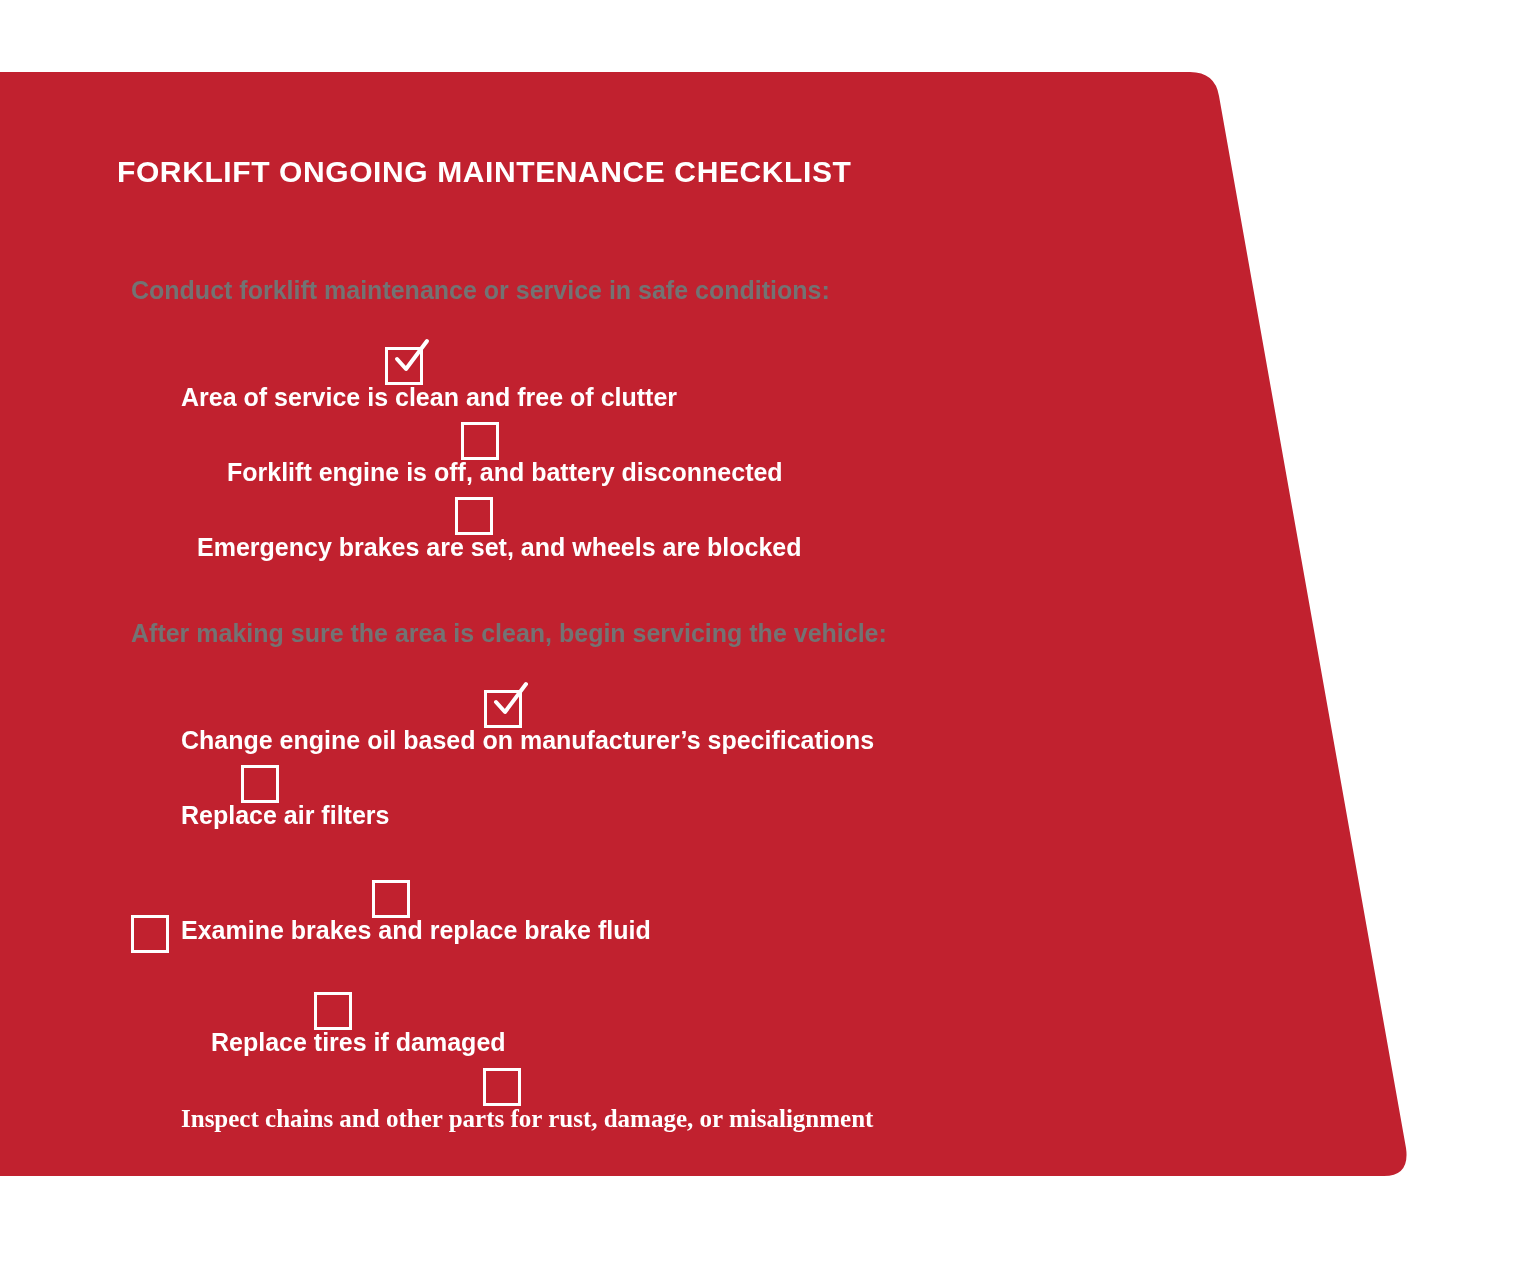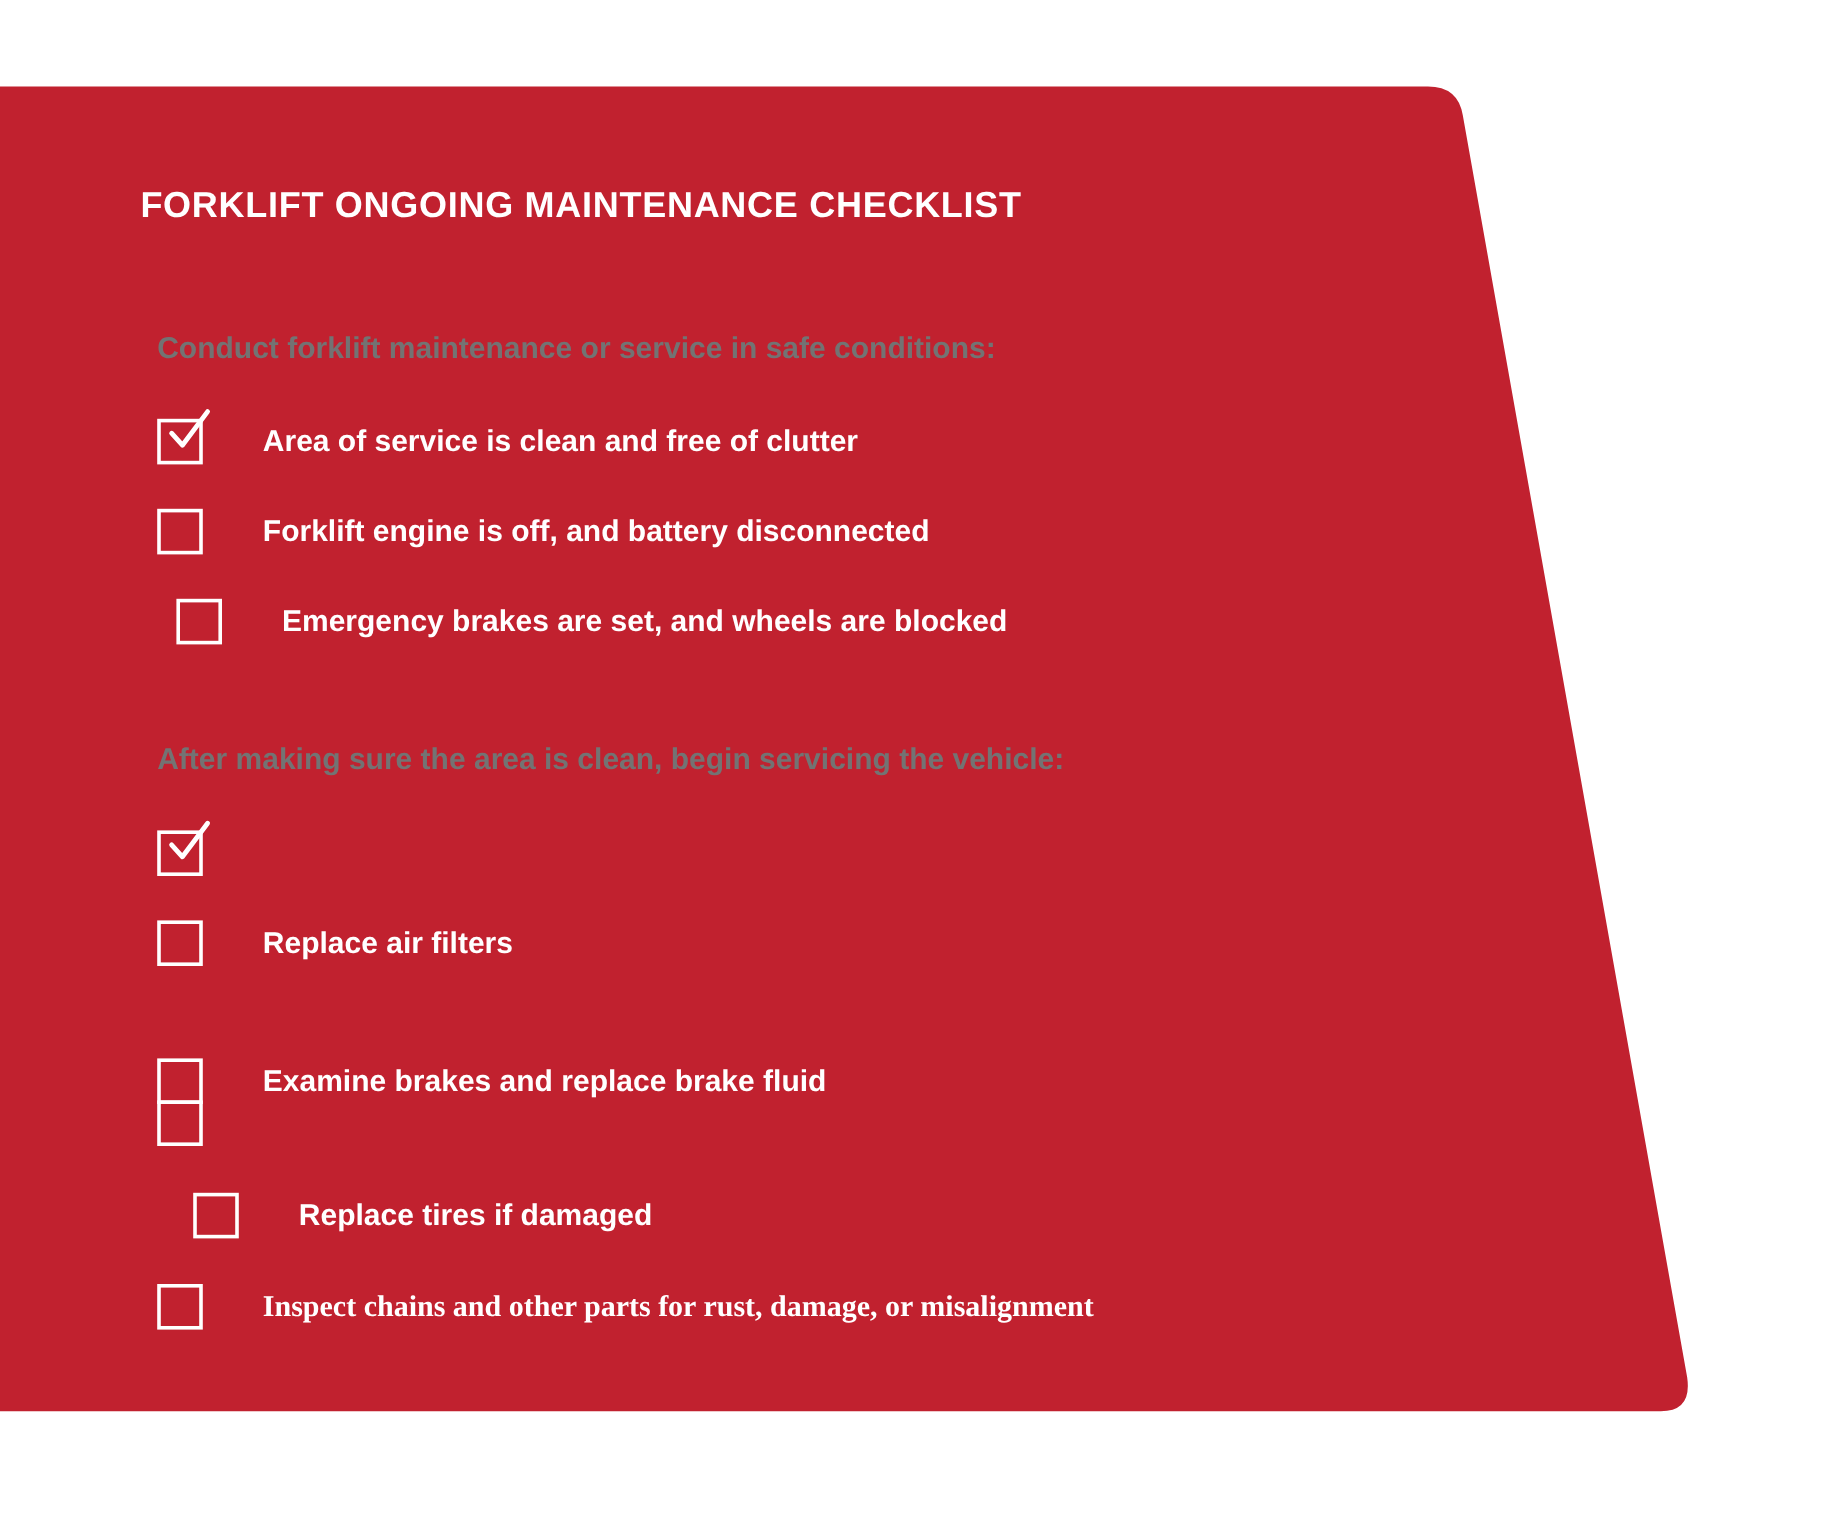--- a/index.html
+++ b/index.html
@@ -55,20 +55,21 @@
   }
   .sec1-head { top: 276px; }
   .sec2-head { top: 619px; }
 
   .check-row {
     position: absolute;
     left: 131px;
     display: flex;
     align-items: center;
     height: 42px;
+    flex-direction: column;
   }
   .box {
     width: 38px;
     height: 38px;
     border: 3px solid #ffffff;
     box-sizing: border-box;
     flex: 0 0 auto;
     position: relative;
     background: transparent;
   }
@@ -112,38 +113,39 @@
 
     <div class="check-row" style="top:347px;">
       <span class="box">
         <svg class="tick" viewBox="0 0 40 40">
           <polyline points="6,22 15,32 36,4" fill="none" stroke="#ffffff" stroke-width="4" stroke-linecap="round" stroke-linejoin="round"></polyline>
         </svg>
       </span>
       <span class="row-label">Area of service is clean and free of clutter</span>
     </div>
 
-    <div class="check-row" style="top:422px;">
+    <div class="check-row" style="top:422px;margin-left:46px;">
       <span class="box"></span>
       <span class="row-label">Forklift engine is off, and battery disconnected</span>
     </div>
 
     <div class="check-row" style="top:497px;margin-left:16px;">
       <span class="box"></span>
       <span class="row-label">Emergency brakes are set, and wheels are blocked</span>
     </div>
 
     <div class="section-head sec2-head">After making sure the area is clean, begin servicing the vehicle:</div>
 
     <div class="check-row" style="top:690px;">
       <span class="box">
         <svg class="tick" viewBox="0 0 40 40">
           <polyline points="6,22 15,32 36,4" fill="none" stroke="#ffffff" stroke-width="4" stroke-linecap="round" stroke-linejoin="round"></polyline>
         </svg>
       </span>
+      <span class="row-label">Change engine oil based on manufacturer’s specifications</span>
     </div>
 
     <div class="check-row" style="top:765px;">
       <span class="box"></span>
       <span class="row-label">Replace air filters</span>
     </div>
 
     <div class="check-row" style="top:840px;margin-top:40px;">
       <span class="box"></span>
       <span class="row-label">Examine brakes and replace brake fluid</span>

